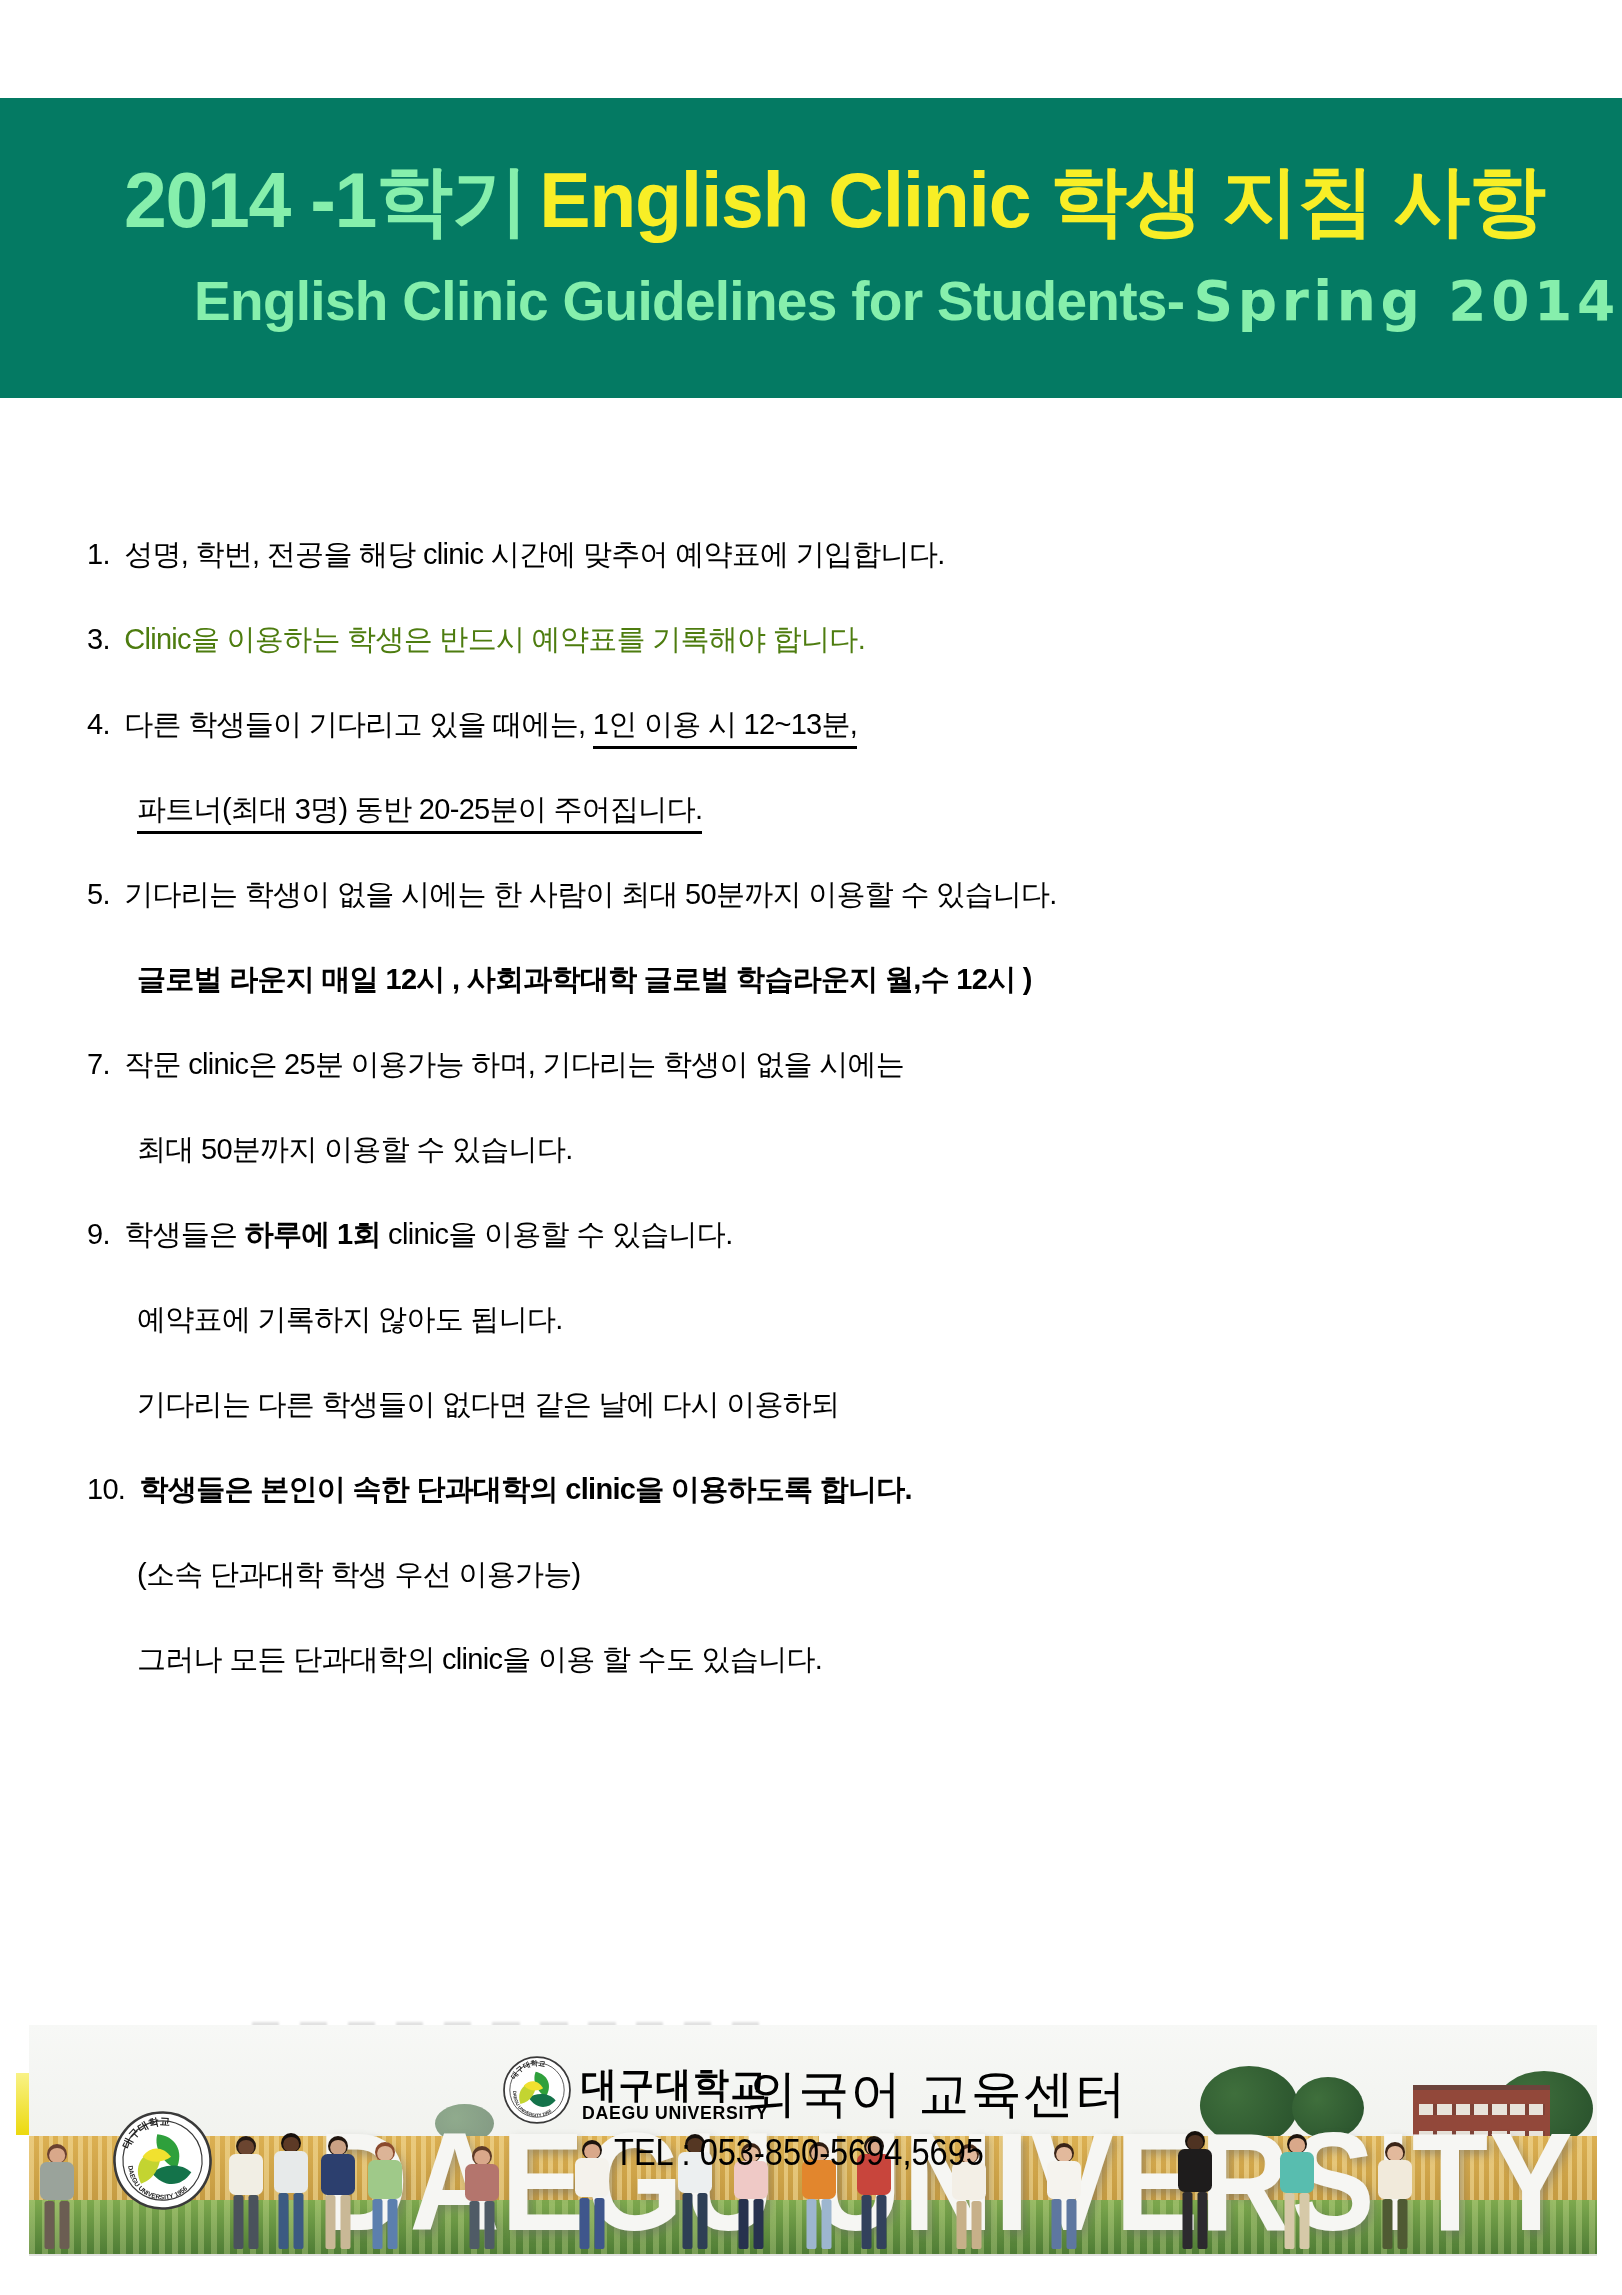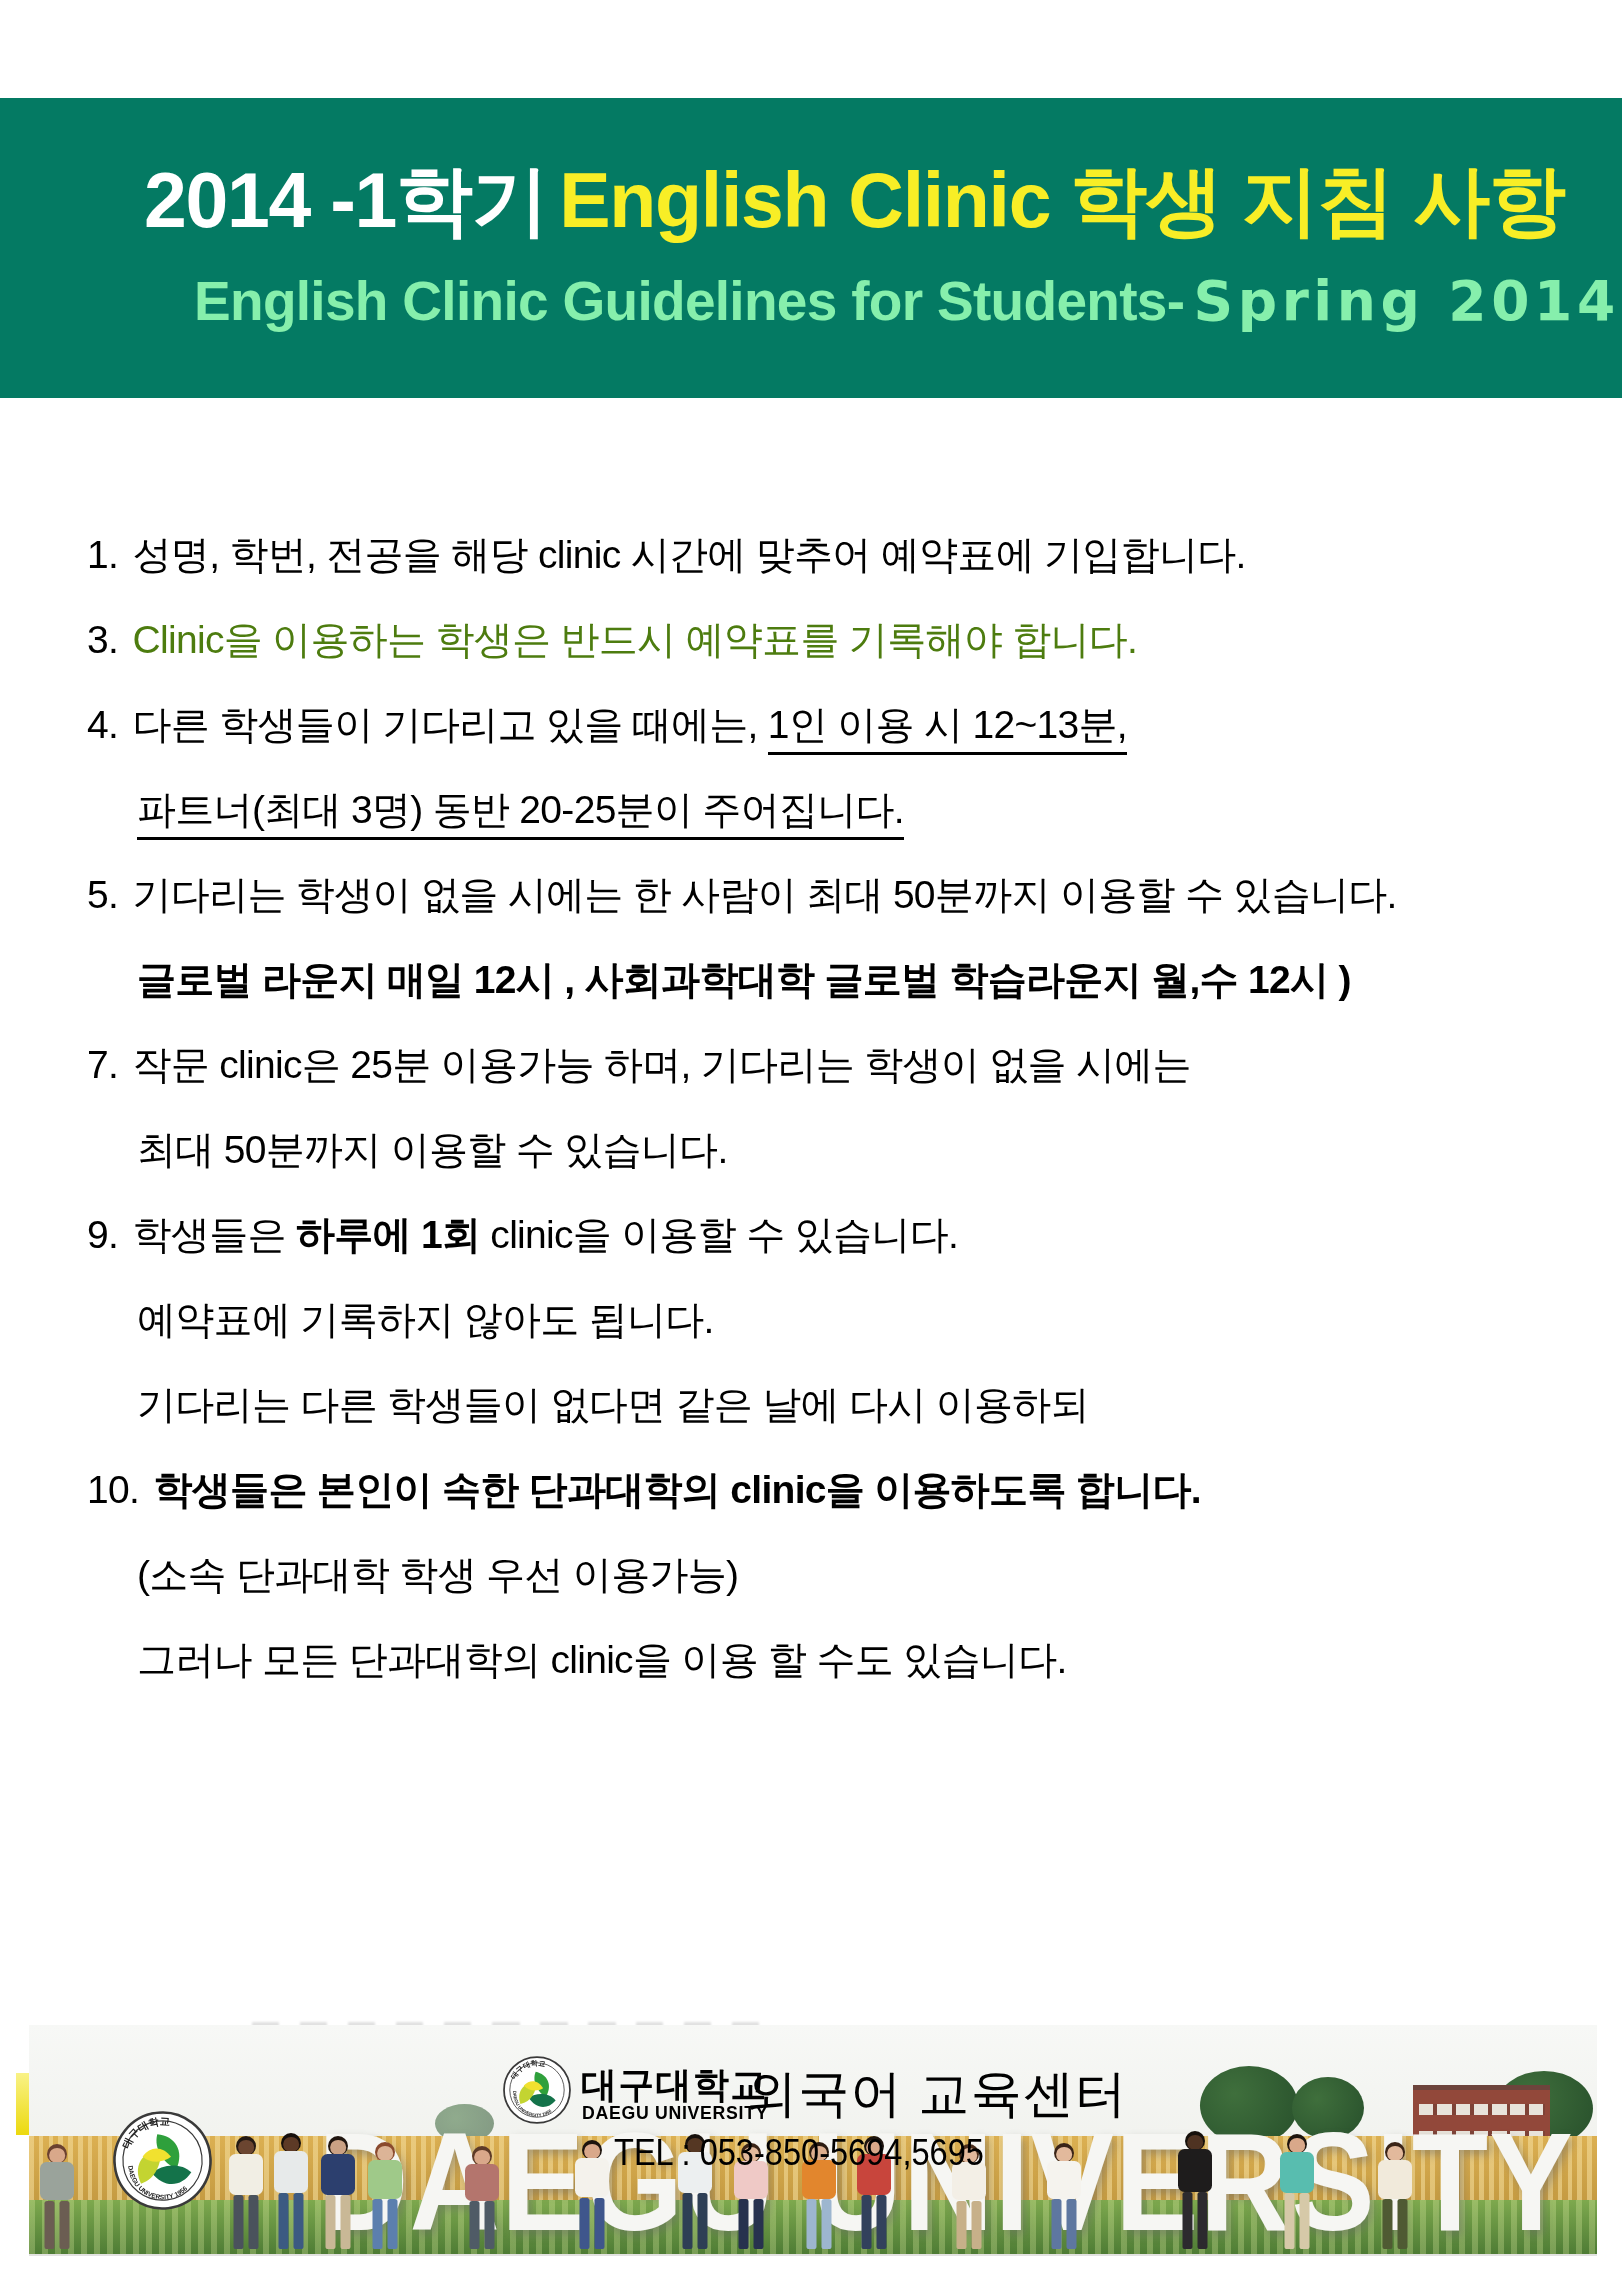--- a/index.html
+++ b/index.html
@@ -10,21 +10,21 @@
   #banner{position:absolute;left:0;top:98px;width:1623px;height:300px;background:#047a63;}
   .title{position:absolute;left:124px;top:58px;font-size:77px;font-weight:800;
          letter-spacing:-1.3px;white-space:nowrap;line-height:1.15;}
   .t-white{color:#ffffff;}
   .t-yellow{color:#f8ee26;margin-left:11.8px;}
   .subtitle{position:absolute;left:194px;top:171px;font-size:55px;font-weight:800;
             color:#f8ee26;white-space:nowrap;letter-spacing:-0.7px;}
   .season{font-family:"DejaVu Sans",sans-serif;font-weight:700;letter-spacing:4.6px;margin-left:9.2px;}
 
   
-  #guidelines{position:absolute;left:87px;top:512px;width:1479px;font-size:39px;
+  #guidelines{position:absolute;left:87px;top:512px;width:1479px;font-size:29px;
               line-height:85px;letter-spacing:-0.7px;}
   .gl-line{height:85px;white-space:nowrap;}
   .gl-line.indent{padding-left:50px;}
   .num{display:inline-block;margin-right:14.4px;}
   .seg.b{font-weight:800;}
   .seg.u{border-bottom:3.3px solid currentColor;padding-bottom:5.9px;}
 
   
   #faint-strip{position:absolute;left:252px;top:2022px;width:523px;height:14.4px;opacity:.45;
                filter:blur(1px);
@@ -75,21 +75,21 @@
   #tel{position:absolute;left:614px;top:2132px;font-size:37px;font-weight:400;z-index:8;
        transform:scaleX(.88);transform-origin:left top;letter-spacing:0;}
 </style>
 </head>
 <body>
 
 <div id="page">
 
   <div id="banner" style="background: rgb(4, 122, 99);">
     <div class="title">
-      <span class="t-white" style="color: #ffffff; margin-left: 20px;">2014 -1학기</span><span class="t-yellow" style="color: rgb(248, 238, 38);">English Clinic 학생 지침 사항</span>
+      <span class="t-white" style="color: #86efac;">2014 -1학기</span><span class="t-yellow" style="color: rgb(248, 238, 38);">English Clinic 학생 지침 사항</span>
     </div>
     <div class="subtitle" style="color: #86efac;">
       <span>English Clinic Guidelines for Students-</span><span class="season">Spring 2014</span>
     </div>
   </div>
 
   <div id="guidelines" style="color: rgb(0, 0, 0);">
       <div class="gl-line"><span class="num">1.</span><span class="seg">성명, 학번, 전공을 해당 clinic 시간에 맞추어 예약표에 기입합니다.</span></div>
       <div class="gl-line"><span class="num">3.</span><span class="seg" style="color: #4d7c0f;">Clinic을 이용하는 학생은 반드시 예약표를 기록해야 합니다.</span></div>
       <div class="gl-line"><span class="num">4.</span><span class="seg">다른 학생들이 기다리고 있을 때에는, </span><span class="seg u">1인 이용 시 12~13분,</span></div>

